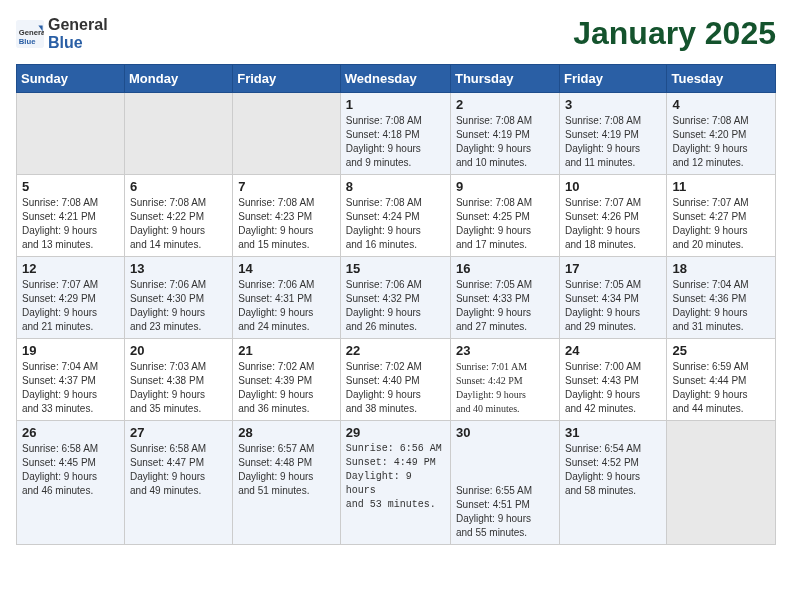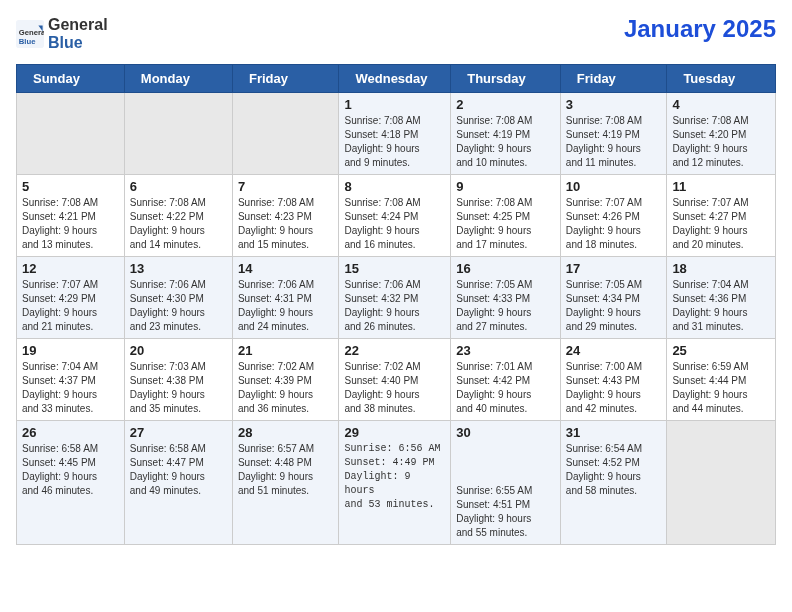--- a/index.html
+++ b/index.html
@@ -22,40 +22,40 @@
       gap: 4px;
     }
     .logo-icon {
       width: 28px;
       height: 28px;
     }
     .title-section {
       text-align: right;
     }
     .main-title {
-      font-size: 24px;
+      font-size: 32px;
       font-weight: bold;
-      color: #1d4ed8;
+      color: #14532d;
       line-height: 1.1;
     }
     .subtitle {
       font-size: 14px;
       color: #555;
     }
     .calendar {
       width: 100%;
       border-collapse: collapse;
       border: 1px solid #ccc;
     }
     .calendar thead tr th {
       background-color: #2a5fa5;
       color: #fff;
       font-size: 13px;
       font-weight: bold;
-      padding: 6px 16px;
+      padding: 6px 4px;
       text-align: left;
       border: 1px solid #1e4d8c;
       margin-left: 8px;
     }
     .calendar tbody tr td {
       vertical-align: top;
       padding: 4px 5px;
       border: 1px solid #ccc;
       font-size: 10.5px;
       color: #333;
@@ -281,21 +281,21 @@
         </td>
         <td>
           <span class="day-number">22</span>
           <div class="cell-content" style="white-space: pre-line;">Sunrise: 7:02 AM
 Sunset: 4:40 PM
 Daylight: 9 hours
 and 38 minutes.</div>
         </td>
         <td>
           <span class="day-number">23</span>
-          <div class="cell-content" style="white-space: pre-line;">Sunrise: 7:01 AM
+          <div class="cell-content" style="white-space: pre-line; font-family: Liberation Serif, serif;">Sunrise: 7:01 AM
 Sunset: 4:42 PM
 Daylight: 9 hours
 and 40 minutes.</div>
         </td>
         <td>
           <span class="day-number">24</span>
           <div class="cell-content" style="white-space: pre-line;">Sunrise: 7:00 AM
 Sunset: 4:43 PM
 Daylight: 9 hours
 and 42 minutes.</div>

